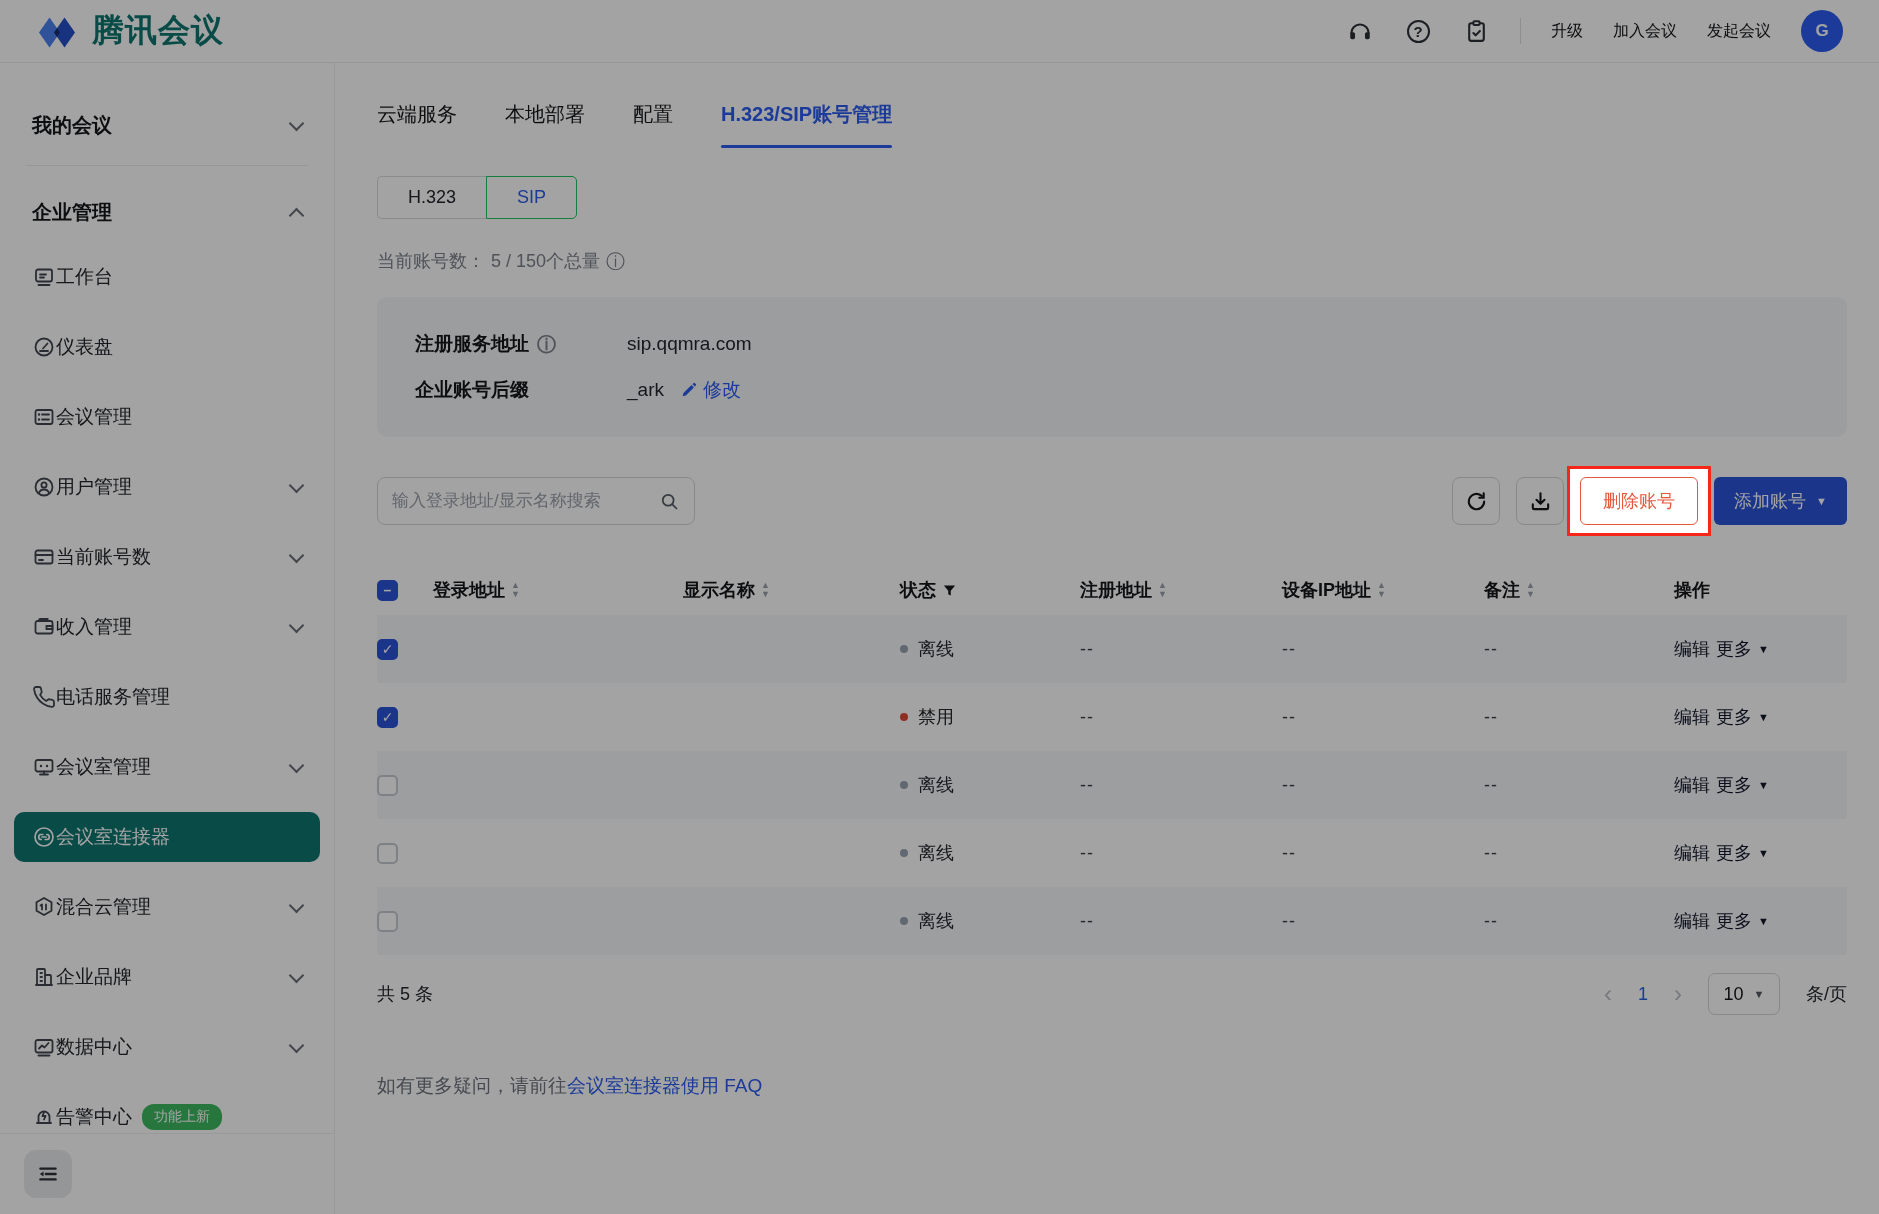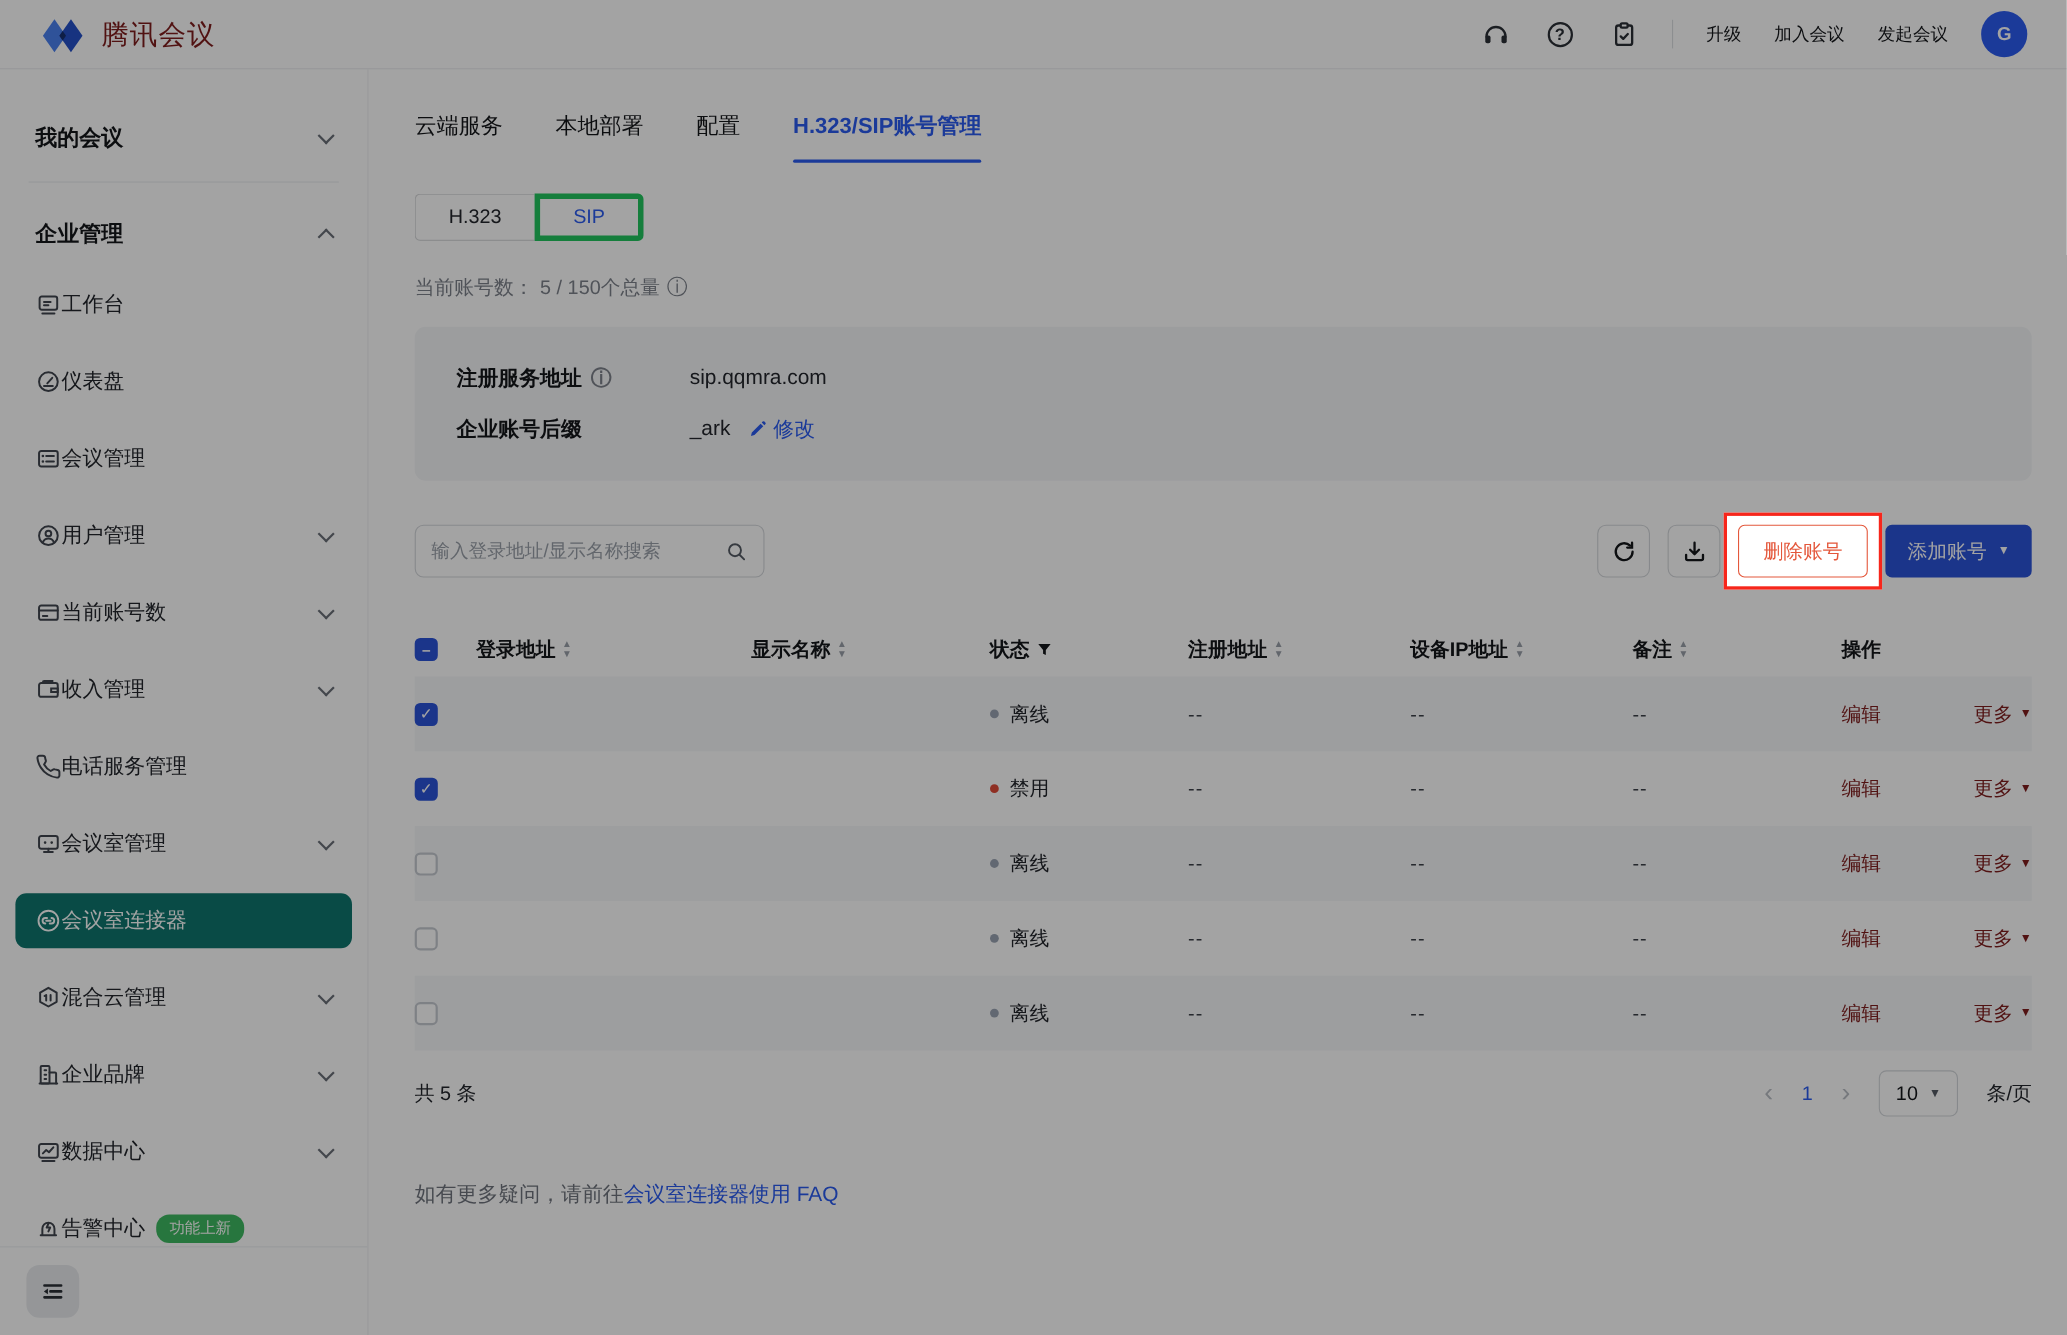--- a/index.html
+++ b/index.html
@@ -6,21 +6,21 @@
   html,body { background:#fff; }
   body { font-family:"Liberation Sans","DejaVu Sans",sans-serif; color:#1f2329; }
   .app { position:relative; width:1879px; height:1214px; background:#fff; overflow:hidden; }
 
   
   .dim-overlay { position:absolute; inset:0; background:rgba(0,0,0,.36); z-index:1000; pointer-events:none; }
 
   
   .topbar { height:63px; display:flex; align-items:center; padding:0 36px; border-bottom:1px solid #ebedf0; background:#fff; }
   .brand { display:flex; align-items:center; gap:14px; }
-  .brand-title { font-size:25px; font-weight:400; color:#7f1d1d; letter-spacing:1px; }
+  .brand-title { font-size:32px; font-weight:700; color:#0f766e; letter-spacing:1px; }
   .topbar-right { margin-left:auto; display:flex; align-items:center; gap:30px; }
   .icon-btn { width:28px; height:28px; display:flex; align-items:center; justify-content:center; color:#2b2f36; cursor:pointer; }
   .circle-q { width:23px; height:23px; border:2px solid #2b2f36; border-radius:50%; font-size:15px; font-weight:700; display:flex; align-items:center; justify-content:center; }
   .top-divider { width:1px; height:26px; background:#dcdee2; }
   .top-link { font-size:16px; color:#14161a; cursor:pointer; }
   .avatar { width:42px; height:42px; border-radius:50%; background:#2b5cf0; color:#fff; font-size:17px; font-weight:700; display:flex; align-items:center; justify-content:center; cursor:pointer; }
 
   
   .shell { display:flex; height:1151px; }
   .sidebar { width:335px; border-right:1px solid #f0f1f3; padding:36px 0 0 0; display:flex; flex-direction:column; }
@@ -42,21 +42,21 @@
   .main { flex:1; padding:38px 32px 0 42px; }
 
   .tabs { display:flex; gap:48px; }
   .tab { font-size:20px; color:#14161a; padding-bottom:20px; position:relative; cursor:pointer; }
   .tab.active { color:#2b5cf0; font-weight:600; }
   .tab.active::after { content:""; position:absolute; left:0; right:0; bottom:0; height:3px; background:#2b5cf0; border-radius:2px; }
 
   .segmented { display:inline-flex; margin-top:28px; }
   .seg-btn { height:43px; padding:0 30px; border:1px solid #d8dadc; background:#fff; font-size:18px; color:#23262c; display:flex; align-items:center; justify-content:center; cursor:pointer; }
   .seg-btn:first-child { border-radius:5px 0 0 5px; border-right:none; }
-  .seg-btn.selected { border:5px solid #22c55e; color:#2b5cf0; border-radius:0 5px 5px 0; }
+  .seg-btn.selected { border:1px solid #22c55e; color:#2b5cf0; border-radius:0 5px 5px 0; }
 
   .quota-line { margin-top:30px; font-size:18px; color:#7d828b; display:flex; align-items:center; gap:6px; }
   .info-i { font-size:19px; color:#7d828b; line-height:1; cursor:pointer; }
 
   .reg-panel { margin-top:24px; width:100%; background:#f5f6f8; border-radius:10px; padding:26px 38px; }
   .reg-row { display:flex; align-items:center; font-size:19px; margin:8px 0; }
   .reg-row + .reg-row { margin-top:20px; }
   .reg-label { font-weight:700; color:#14161a; display:flex; align-items:center; gap:8px; width:212px; }
   .reg-value { color:#23262c;text-align:center; }
   .modify-link { display:flex; align-items:center; gap:6px; color:#2b5cf0; margin-left:16px; cursor:pointer; font-size:19px; }
@@ -80,21 +80,21 @@
   .t-head .t-cell { display:flex; align-items:center; gap:6px; }
   .sorter { display:flex; flex-direction:column; gap:1px; font-size:9px; color:#9aa0a9; line-height:.8; cursor:pointer; }
   .t-row { height:68px; font-size:18px; color:#23262c; }
   .t-rows .t-row:nth-child(odd) { background:#f6f7f9; }
   .checkbox { width:21px; height:21px; border-radius:5px; border:2px solid #c6cad1; background:#fff; display:flex; align-items:center; justify-content:center; color:#fff; font-size:14px; font-weight:700; cursor:pointer; }
   .checkbox.checked, .checkbox.indeterminate { background:#2b53d8; border-color:#2b53d8; }
   .blur-blob { height:26px; border-radius:6px; background:#b9bcc2; filter:blur(7px); }
   .status-cell { display:flex; align-items:center; gap:10px; }
   .dot { width:8px; height:8px; border-radius:50%; background:#9aa3b2; }
   .dash { color:#3c4048; letter-spacing:1px; }
-  .action-cell { display:flex; align-items:center; gap:18px; color:#7f1d1d;justify-content:space-between; }
+  .action-cell { display:flex; align-items:center; gap:6px; color:#0f172a; }
   .a-link { display:flex; align-items:center; gap:6px; cursor:pointer; }
 
   
   .tbl-footer { margin-top:18px; display:flex; align-items:center; font-size:18px; color:#23262c; }
   .pager { margin-left:auto; display:flex; align-items:center; gap:26px; }
   .pg-arrow { color:#b9bdc4; font-size:24px; cursor:pointer; line-height:1; }
   .pg-num { color:#2b5cf0; font-size:18px; cursor:pointer; }
   .page-size { width:72px; height:42px; border:1px solid #d4d7db; border-radius:7px; display:flex; align-items:center; justify-content:center; gap:10px; font-size:18px; cursor:pointer; color:#14161a; }
   .page-size .caret-down { color:#555b64; }
   .faq-line { margin-top:58px; font-size:19px; color:#70757e; }

